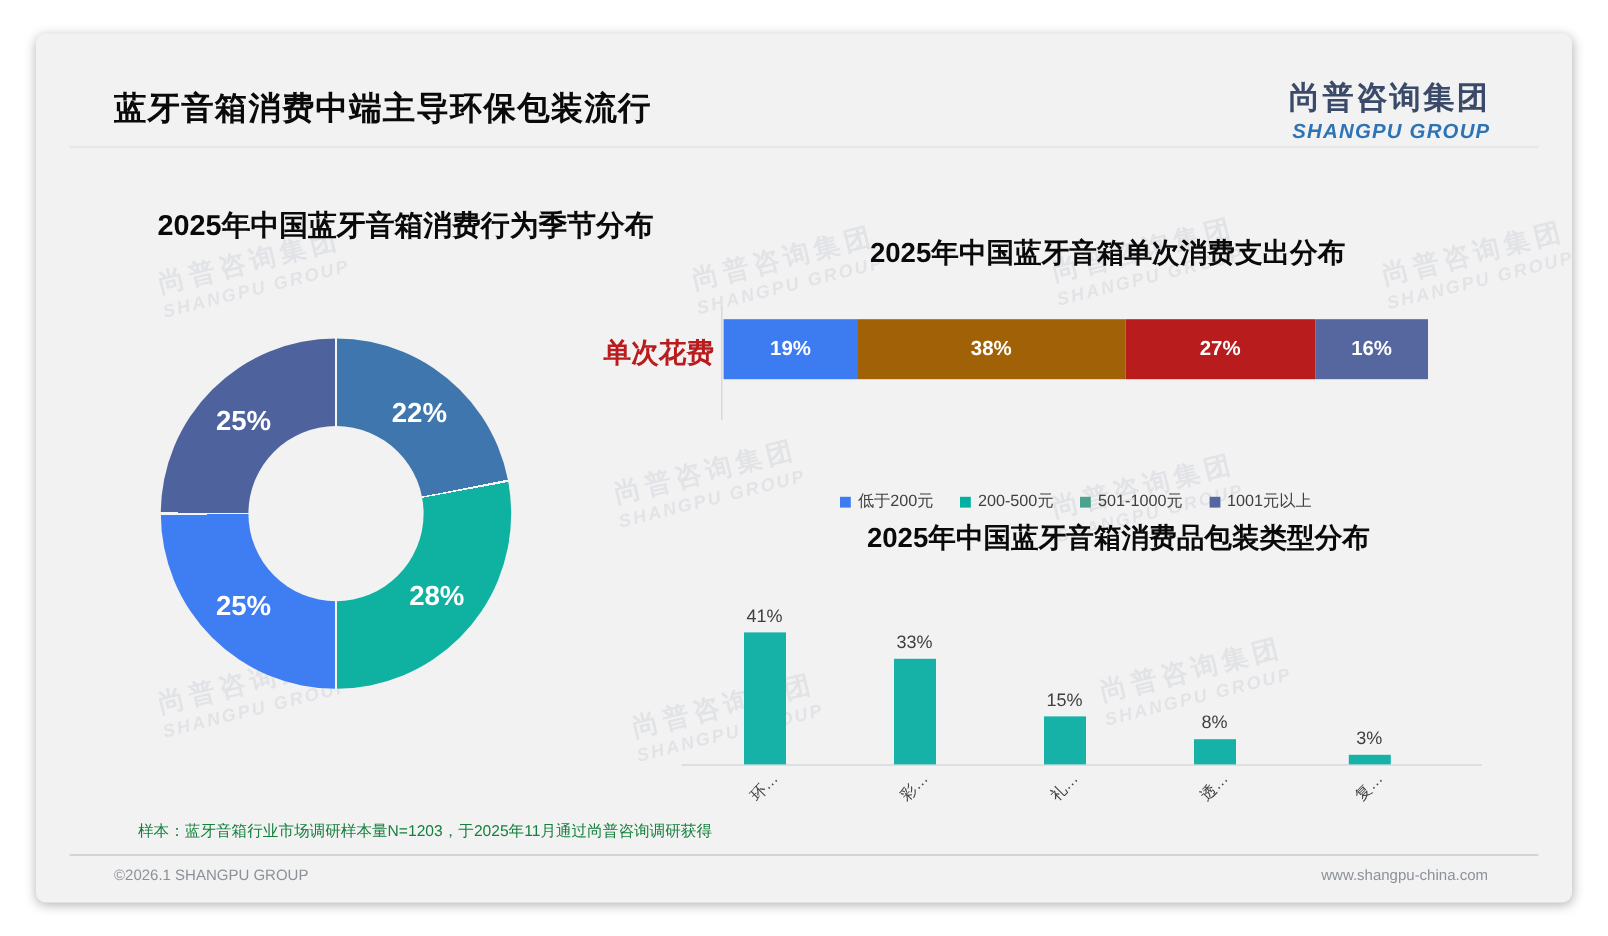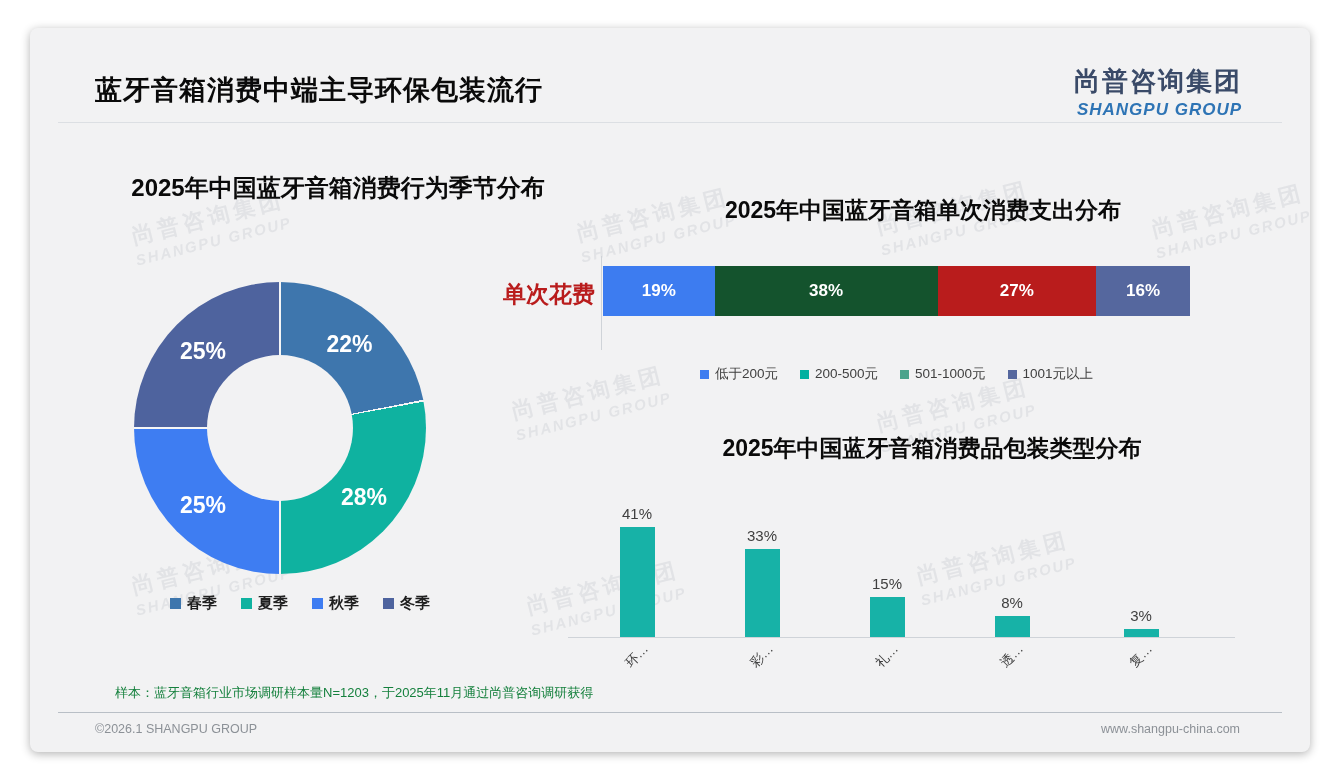--- a/index.html
+++ b/index.html
@@ -25,21 +25,21 @@
   #stack-title{left:864px;top:167px;transform:translateX(-50%);font-size:23px;margin-left:29px;}
   #vbar-title{left:902px;top:405px;transform:translateX(-50%);font-size:23px;}
 
   
   .donut{position:absolute;left:104px;top:254px;width:292px;height:292px;border-radius:50%;}
   .donut .hole{position:absolute;left:73px;top:73px;width:146px;height:146px;border-radius:50%;background:#f2f2f3;}
   .donut .dlabel{position:absolute;transform:translate(-50%,-50%);color:#ffffff;font-weight:bold;font-size:23px;}
   .legend{position:absolute;display:flex;justify-content:center;align-items:center;}
   #donut-legend{left:70px;top:566px;width:400px;gap:24px;}
   #stack-legend{left:573px;top:337px;width:587px;gap:22px;}
-  .legend-item{display:flex;align-items:center;gap:6px;white-space:nowrap;}
+  .legend-item{display:flex;align-items:center;gap:6px;white-space:nowrap;margin-top:44px;}
   #donut-legend .legend-item{font-size:15px;color:#1f1f1f;font-weight:600;}
   #stack-legend .legend-item{font-size:13.5px;color:#404040;}
   .legend-marker{display:inline-block;}
   #donut-legend .legend-marker{width:11px;height:11px;}
   #stack-legend .legend-marker{width:9px;height:9px;}
 
   
   .stack-label{position:absolute;left:450px;top:251px;width:115px;text-align:right;font-size:23px;font-weight:bold;color:#b91c1c;}
   .stack-axis{position:absolute;left:571px;top:228px;width:1px;height:94px;background:#cfd3d8;}
   .stack-bar{position:absolute;left:573px;top:238px;width:587px;height:50px;display:flex;}
@@ -111,45 +111,27 @@
 
   <div class="chart-title" id="donut-title">2025年中国蓝牙音箱消费行为季节分布</div>
   <div class="donut" id="donut" style="background: conic-gradient(rgb(244, 245, 246) 0deg, rgb(244, 245, 246) 0.4deg, rgb(62, 118, 173) 0.4deg, rgb(62, 118, 173) 78.8deg, rgb(244, 245, 246) 78.8deg, rgb(244, 245, 246) 79.6deg, rgb(15, 178, 160) 79.6deg, rgb(15, 178, 160) 179.6deg, rgb(244, 245, 246) 179.6deg, rgb(244, 245, 246) 180.4deg, rgb(62, 125, 242) 180.4deg, rgb(62, 125, 242) 269.6deg, rgb(244, 245, 246) 269.6deg, rgb(244, 245, 246) 270.4deg, rgb(78, 99, 158) 270.4deg, rgb(78, 99, 158) 359.6deg, rgb(244, 245, 246) 359.6deg, rgb(244, 245, 246) 360deg);">
 
   <div class="dlabel" style="left: 215.479px; top: 62.0141px;">22%</div>
       <div class="dlabel" style="left: 229.986px; top: 215.479px;">28%</div>
       <div class="dlabel" style="left: 68.9254px; top: 223.075px;">25%</div>
       <div class="dlabel" style="left: 68.9254px; top: 68.9254px;">25%</div>
       <div class="hole"></div>
     </div>
-  <div class="legend" id="donut-legend">
-      <span class="legend-item">
-        <span class="legend-marker" style="background: rgb(62, 118, 173);"></span>
-        <span class="legend-label">春季</span>
-      </span>
-      <span class="legend-item">
-        <span class="legend-marker" style="background: rgb(15, 178, 160);"></span>
-        <span class="legend-label">夏季</span>
-      </span>
-      <span class="legend-item">
-        <span class="legend-marker" style="background: rgb(62, 125, 242);"></span>
-        <span class="legend-label">秋季</span>
-      </span>
-      <span class="legend-item">
-        <span class="legend-marker" style="background: rgb(78, 99, 158);"></span>
-        <span class="legend-label">冬季</span>
-      </span>
-    </div>
 
   <div class="chart-title" id="stack-title">2025年中国蓝牙音箱单次消费支出分布</div>
   <div class="stack-label">单次花费</div>
   <div class="stack-axis"></div>
   <div class="stack-bar" id="stack-bar">
       <div class="stack-seg" style="width: 19%; background: rgb(61, 124, 240);">19%</div>
-      <div class="stack-seg" style="width: 38%; background: #14532d;">38%</div>
+      <div class="stack-seg" style="width: 38%; background: #a16207;">38%</div>
       <div class="stack-seg" style="width: 27%; background: #b91c1c;">27%</div>
       <div class="stack-seg" style="width: 16%; background: rgb(85, 103, 158);">16%</div>
     </div>
   <div class="legend" id="stack-legend">
       <span class="legend-item">
         <span class="legend-marker" style="background: rgb(61, 124, 240);"></span>
         <span class="legend-label">低于200元</span>
       </span>
       <span class="legend-item">
         <span class="legend-marker" style="background: rgb(1, 176, 160);"></span>

